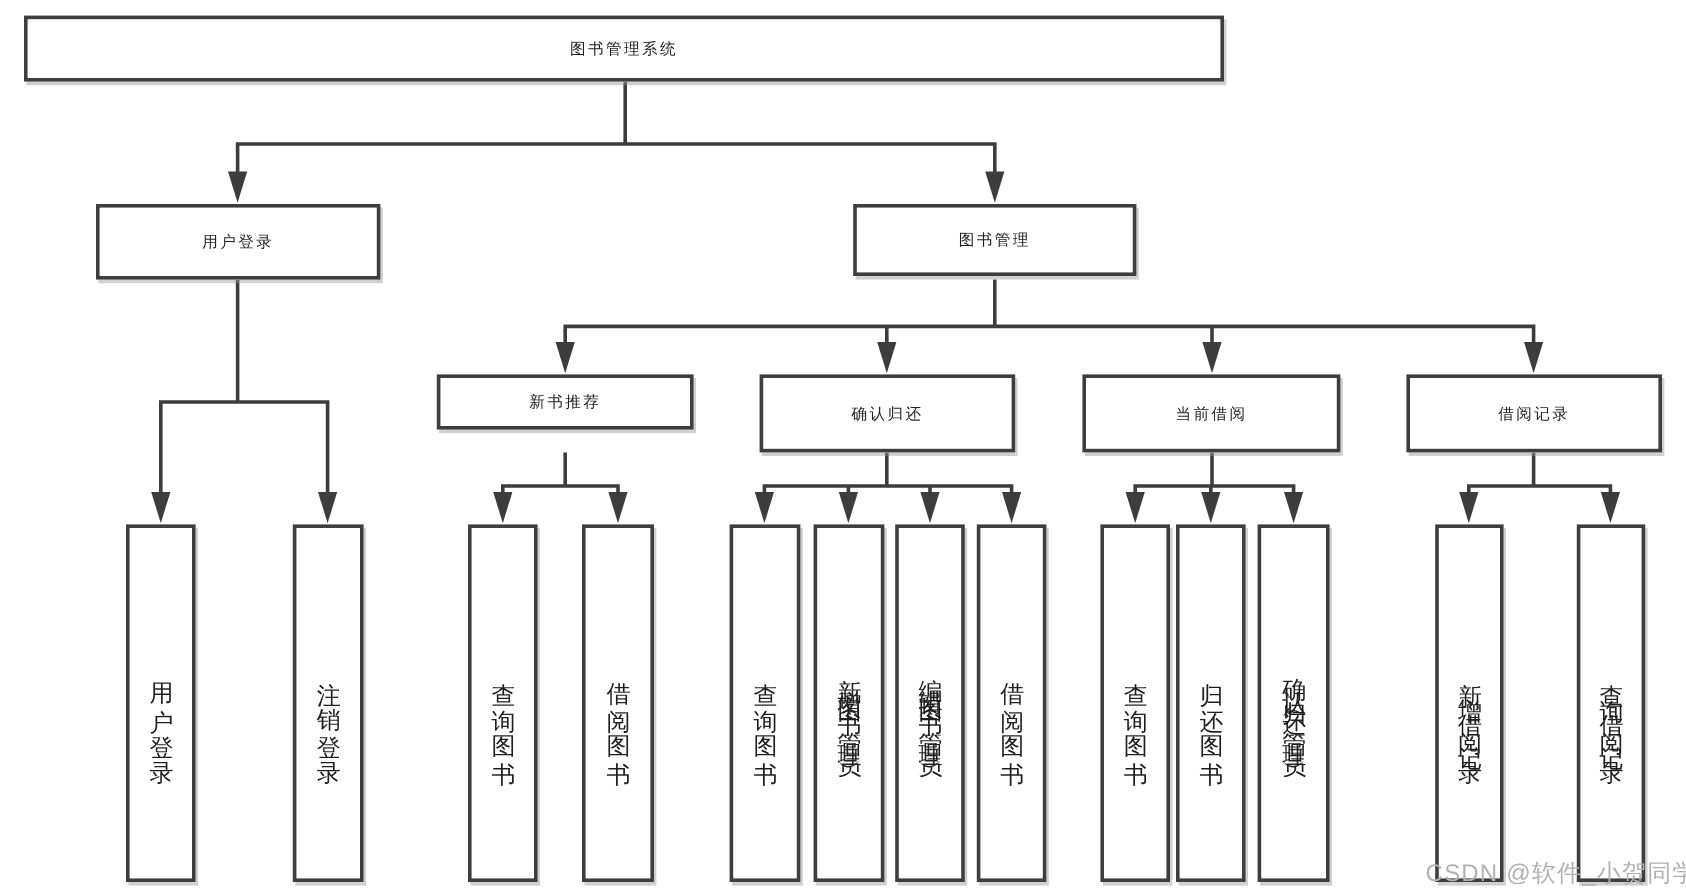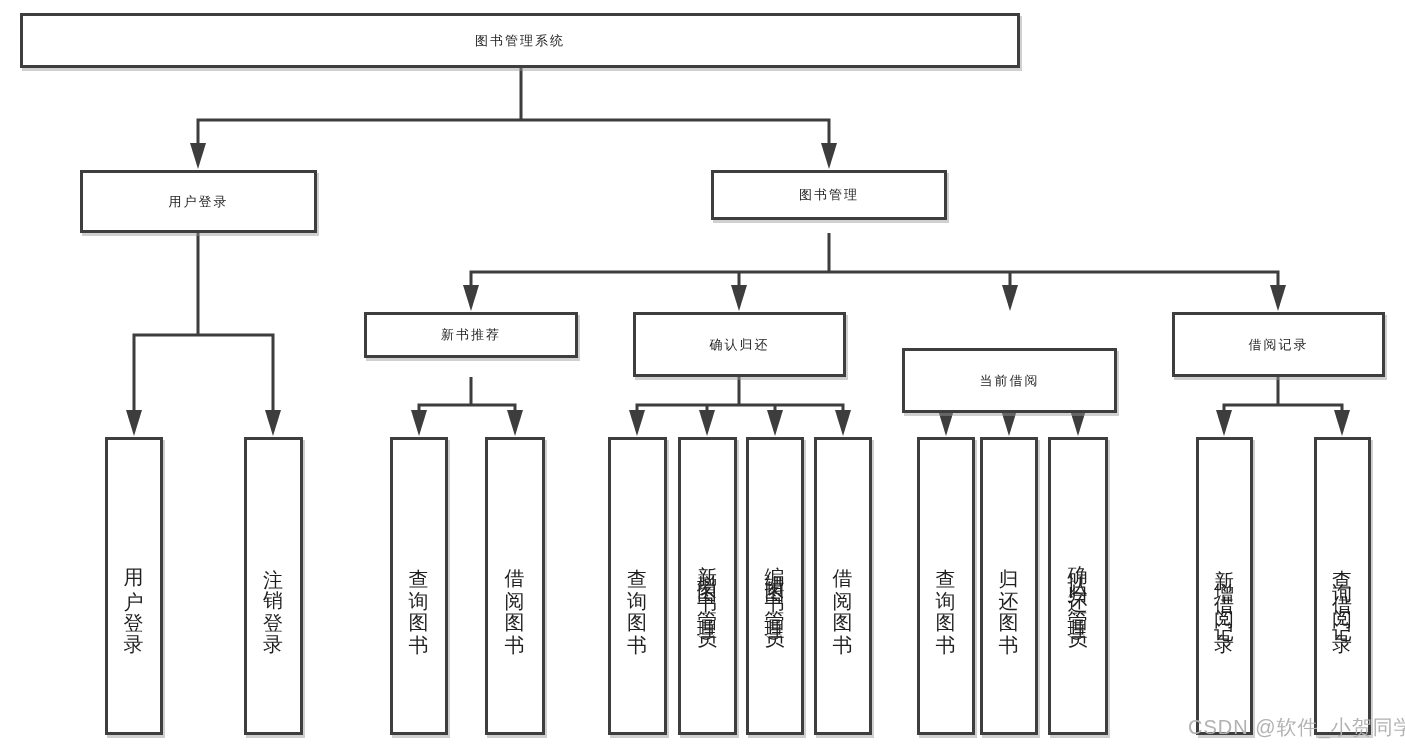--- a/index.html
+++ b/index.html
@@ -95,25 +95,25 @@
       <polygon points="1001,410 1017,410 1009,436"></polygon>
       <polygon points="1070,410 1086,410 1078,436"></polygon>
       <polygon points="1216,410 1232,410 1224,436"></polygon>
       <polygon points="1334,410 1350,410 1342,436"></polygon>
     </g>
   </svg>
 
   <div class="node" style="left:20px; top:13px; width:1000px; height:55px;">图书管理系统</div>
 
   <div class="node" style="left:80px; top:170px; width:237px; height:63px;">用户登录</div>
-  <div class="node" style="left:711px; top:170px; width:236px; height:50px;">图书管理</div>
+  <div class="node" style="left:711px; top:170px; width:236px; height:60px;">图书管理</div>
 
   <div class="node" style="left:364px; top:312px; width:214px; height:46px;">新书推荐</div>
   <div class="node" style="left:633px; top:312px; width:213px; height:65px;">确认归还</div>
-  <div class="node" style="left:902px; top:312px; width:215px; height:65px;margin-top:36px;">当前借阅</div>
+  <div class="node" style="left:902px; top:312px; width:215px; height:65px;">当前借阅</div>
   <div class="node" style="left:1172px; top:312px; width:213px; height:65px;">借阅记录</div>
 
   <div class="node leaf" style="left:105px; top:437px; width:58px; height:298px;">
     <span class="vtext sp4">用户登录</span>
   </div>
   <div class="node leaf" style="left:244px; top:437px; width:59px; height:298px;">
     <span class="vtext sp4">注销登录</span>
   </div>
 
   <div class="node leaf" style="left:390px; top:437px; width:58px; height:298px;">

